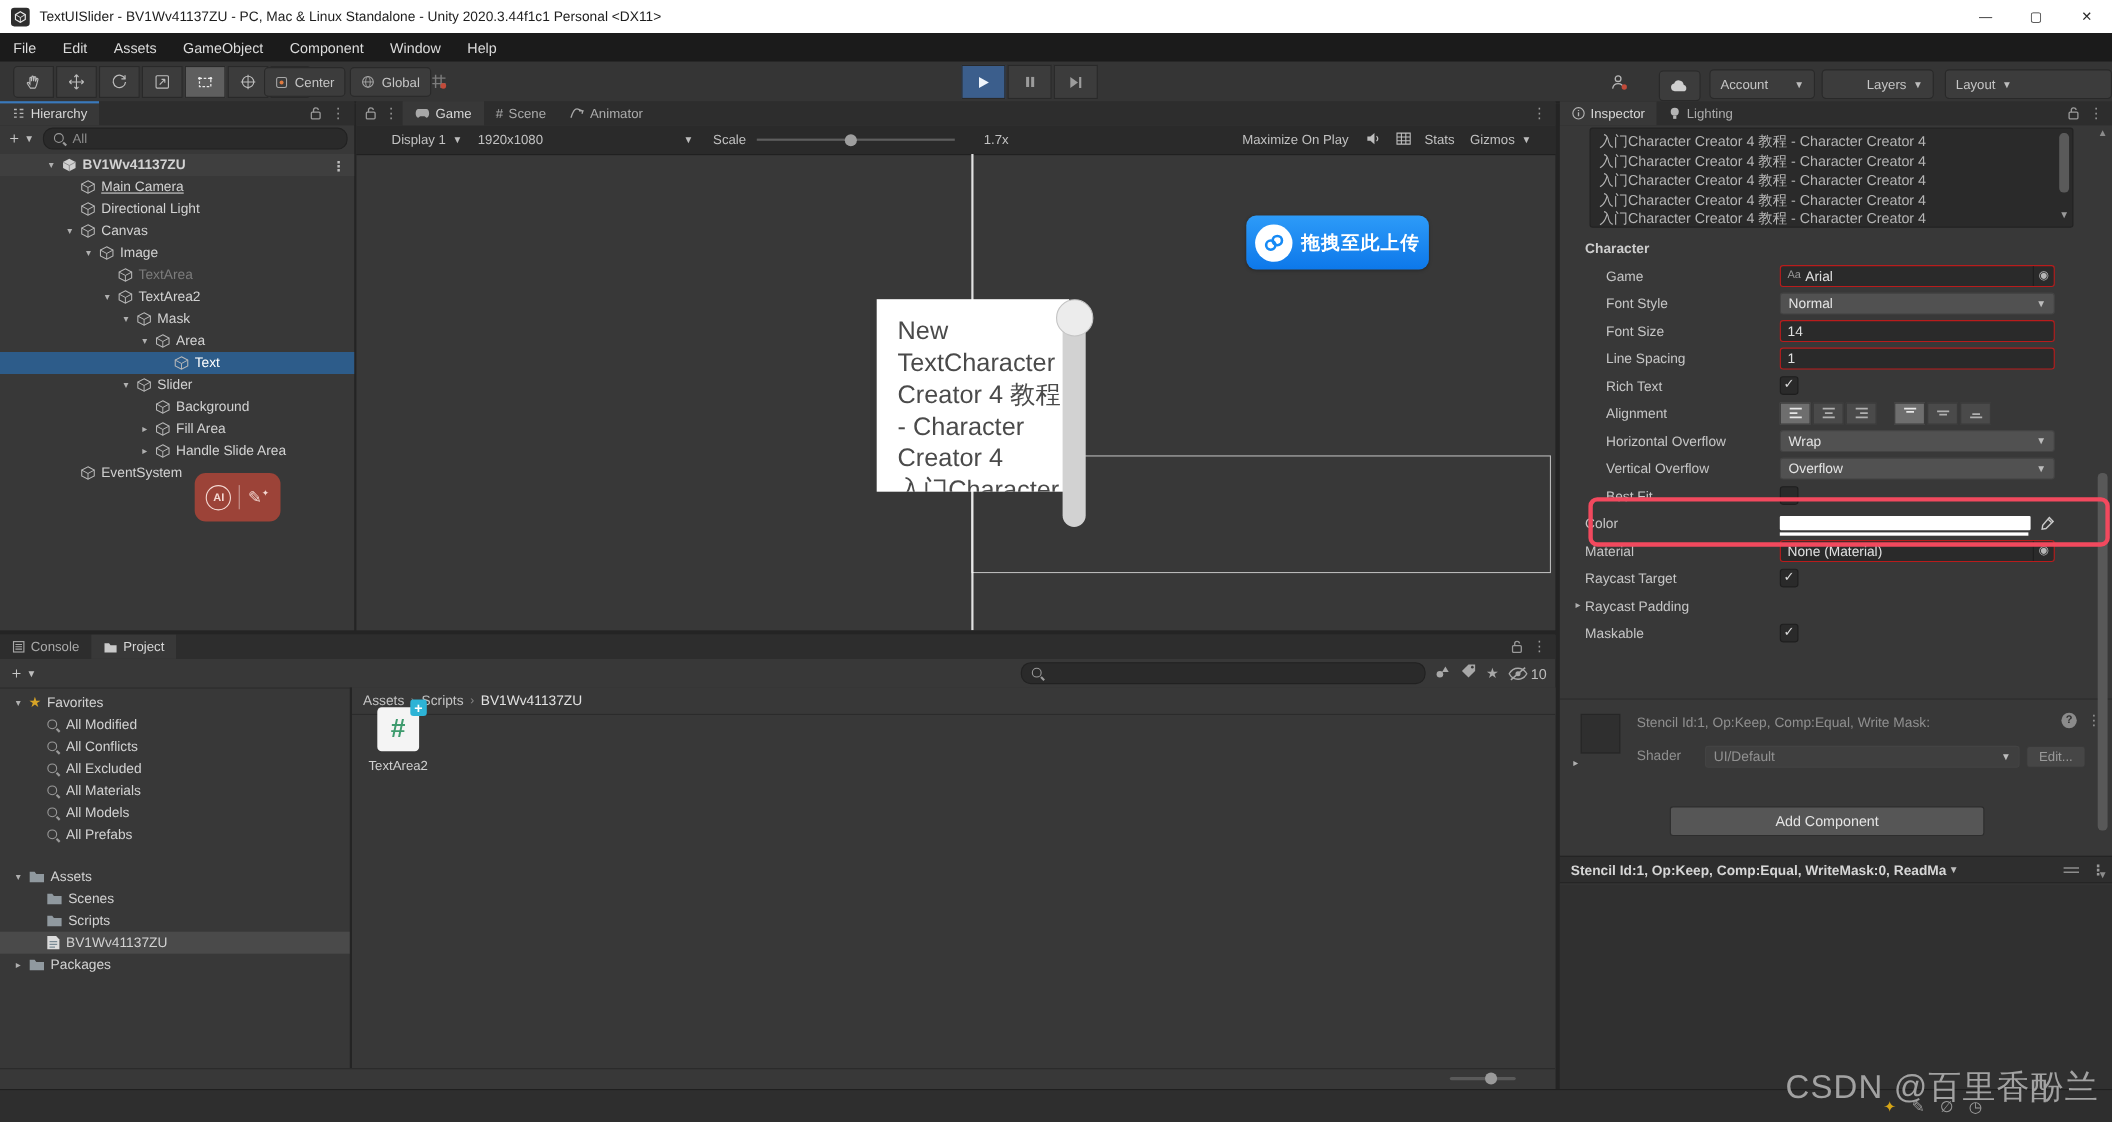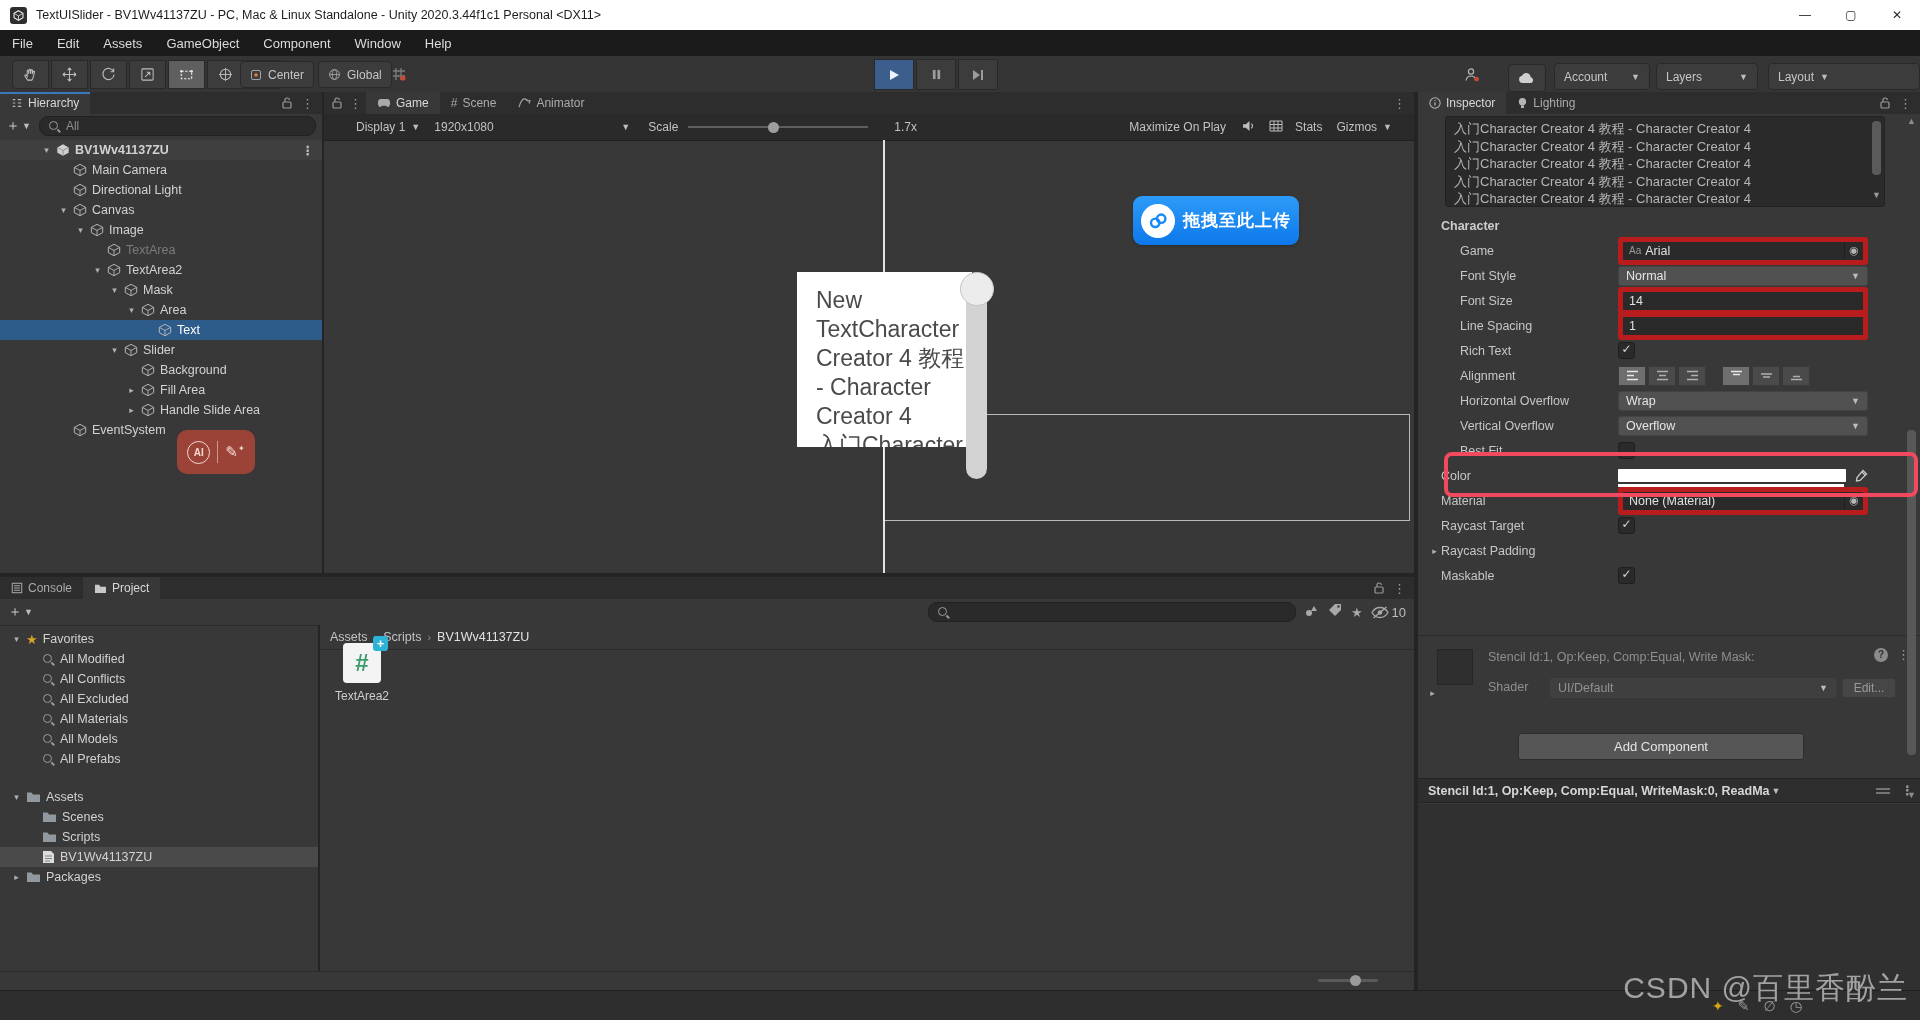--- a/index.html
+++ b/index.html
@@ -62,21 +62,21 @@
       color:#4a4a4a;font-size:23px;line-height:29px;padding:14px 0 0 19px;box-sizing:border-box}
   .slider-bar{position:absolute;left:642px;top:143px;width:21px;height:196px;background:#d2d2d2;border-radius:11px}
   .slider-knob{position:absolute;left:636px;top:132px;width:32px;height:32px;border-radius:50%;background:#ececec;border:1px solid #c4c4c4}
   .vline{position:absolute;left:559px;top:0;width:2px;height:433px;background:rgba(255,255,255,.85)}
   .rect-outline{position:absolute;left:559px;top:274px;width:525px;height:105px;border:1px solid rgba(255,255,255,.65)}
   
   .insp-row{display:flex;align-items:center;height:25px;padding:0 36px 0 42px;font-size:12.5px;color:#c6c6c6}
   .insp-row .plabel{width:158px;flex:none}
   .insp-row.header{padding-left:23px;font-weight:bold;color:#cdcdcd}
   .ctl{flex:1;display:flex;align-items:center;min-width:0}
-  .field{background:#2a2a2a;border:5px solid #b91c1c;border-radius:3px;height:18px;display:flex;align-items:center;padding:0 6px;color:#e0e0e0;flex:1;font-size:12.5px}
+  .field{background:#2a2a2a;border:1px solid #b91c1c;border-radius:3px;height:18px;display:flex;align-items:center;padding:0 6px;color:#e0e0e0;flex:1;font-size:12.5px}
   .dropdown{background:#515151;border:1px solid #434343;border-radius:3px;height:18px;display:flex;align-items:center;justify-content:space-between;padding:0 7px;color:#e4e4e4;flex:1;font-size:12.5px}
   .dropdown.dim{background:#3f3f3f;color:#919191}
   .checkbox{width:15px;height:15px;background:#2a2a2a;border:1px solid #1e1e1e;border-radius:3px;color:#dadada;font-size:12px;line-height:13px;text-align:center;flex:none}
   .obj-picker{width:18px;align-self:stretch;border-left:1px solid #1f1f1f;display:flex;align-items:center;justify-content:center;color:#b5b5b5;font-size:11px;margin:0 -6px 0 6px}
   .align-btn{width:26px;height:18px;background:#4a4a4a;border:1px solid #3a3a3a;display:flex;align-items:center;justify-content:center}
   .align-btn.active{background:#6e6e6e}
   .textfield{position:absolute;left:27px;top:24px;width:440px;height:91px;background:#2a2a2a;border:1px solid #222;border-radius:3px;
       color:#b5b5b5;font-size:13px;line-height:17.5px;padding:3px 20px 0 8px;box-sizing:border-box;overflow:hidden}
   .tf-thumb{position:absolute;right:3px;top:4px;width:9px;height:54px;background:#5a5a5a;border-radius:4px}
   .tf-down{position:absolute;right:3px;bottom:2px;color:#9a9a9a;font-size:9px}
@@ -238,21 +238,21 @@
   </span>
   <span class="abs" style="left:1508px;top:8px;width:36px;height:26px;background:#3c3c3c;border:1px solid #292929;border-radius:4px;display:flex;align-items:center;justify-content:center">
     <svg width="18" height="12" viewBox="0 0 20 13">
         <path d="M5 12a4 4 0 0 1-.6-7.9A5 5 0 0 1 14 5.4 3.6 3.6 0 0 1 15 12z" fill="#cfcfcf"></path>
       </svg>
   </span>
   <span class="pill abs" style="left:1554px;top:7px;width:76px;justify-content:space-between">
     <span>Account</span>
       <span class="dd-caret">▼</span>
   </span>
-  <span class="pill abs" style="left:1656px;top:7px;width:82px;justify-content:space-between">
+  <span class="pill abs" style="left:1656px;top:7px;width:82px;justify-content:flex-end">
     <span>Layers</span>
       <span class="dd-caret">▼</span>
   </span>
   <span class="pill abs" style="left:1768px;top:7px;width:132px;">
     <span>Layout</span>
       <span class="dd-caret">▼</span>
   </span>
 </div>
 
 <div class="panel" style="left:0;top:92px;width:322px;height:481px">
@@ -281,21 +281,21 @@
   <div id="hierarchy-tree" style="padding-top:2px">
       <div class="trow scene" style="padding-left: 40px;">
         <span class="arrow">▾</span>
         <svg width="14" height="14" viewBox="0 0 16 16">
           <path d="M8 1.5 14.5 5v6L8 14.5 1.5 11V5z" fill="#cfcfcf"></path>
           <path d="M1.5 5 8 8.5 14.5 5M8 8.5v6" stroke="#8a8a8a" stroke-width="1" fill="none"></path>
         </svg>
         <span class="lbl">BV1Wv41137ZU</span>
         <span class="row-menu">⋮</span>
       </div>
-      <div class="trow" style="padding-left: 57px;">
+      <div class="trow" style="padding-left: 57px; text-decoration: underline;">
         <span class="arrow"></span>
         <svg width="14" height="14" viewBox="0 0 16 16">
           <path d="M8 1.5 14.5 5v6L8 14.5 1.5 11V5z" fill="none" stroke="#b9b9b9" stroke-width="1.1"></path>
           <path d="M1.5 5 8 8.5 14.5 5M8 8.5v6" stroke="#b9b9b9" stroke-width="1" fill="none"></path>
         </svg>
         <span class="lbl">Main Camera</span>
       </div>
       <div class="trow" style="padding-left: 57px;">
         <span class="arrow"></span>
         <svg width="14" height="14" viewBox="0 0 16 16">

